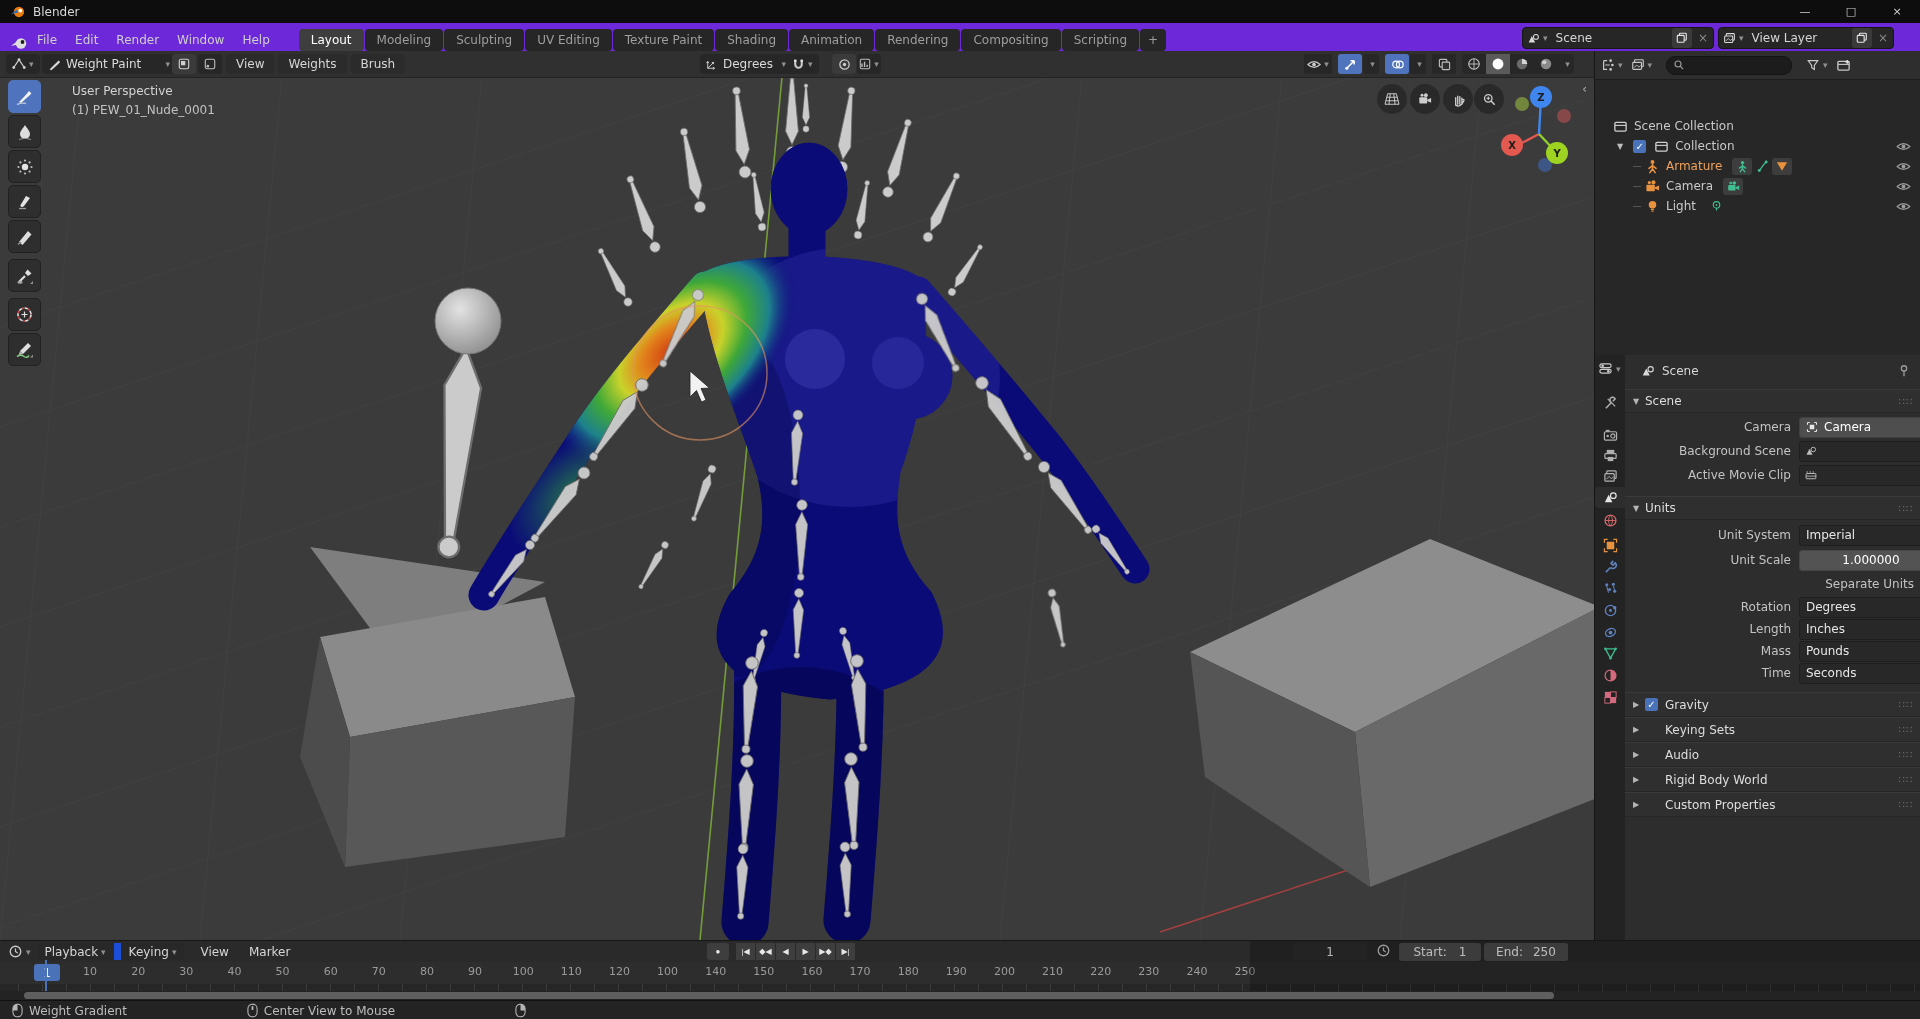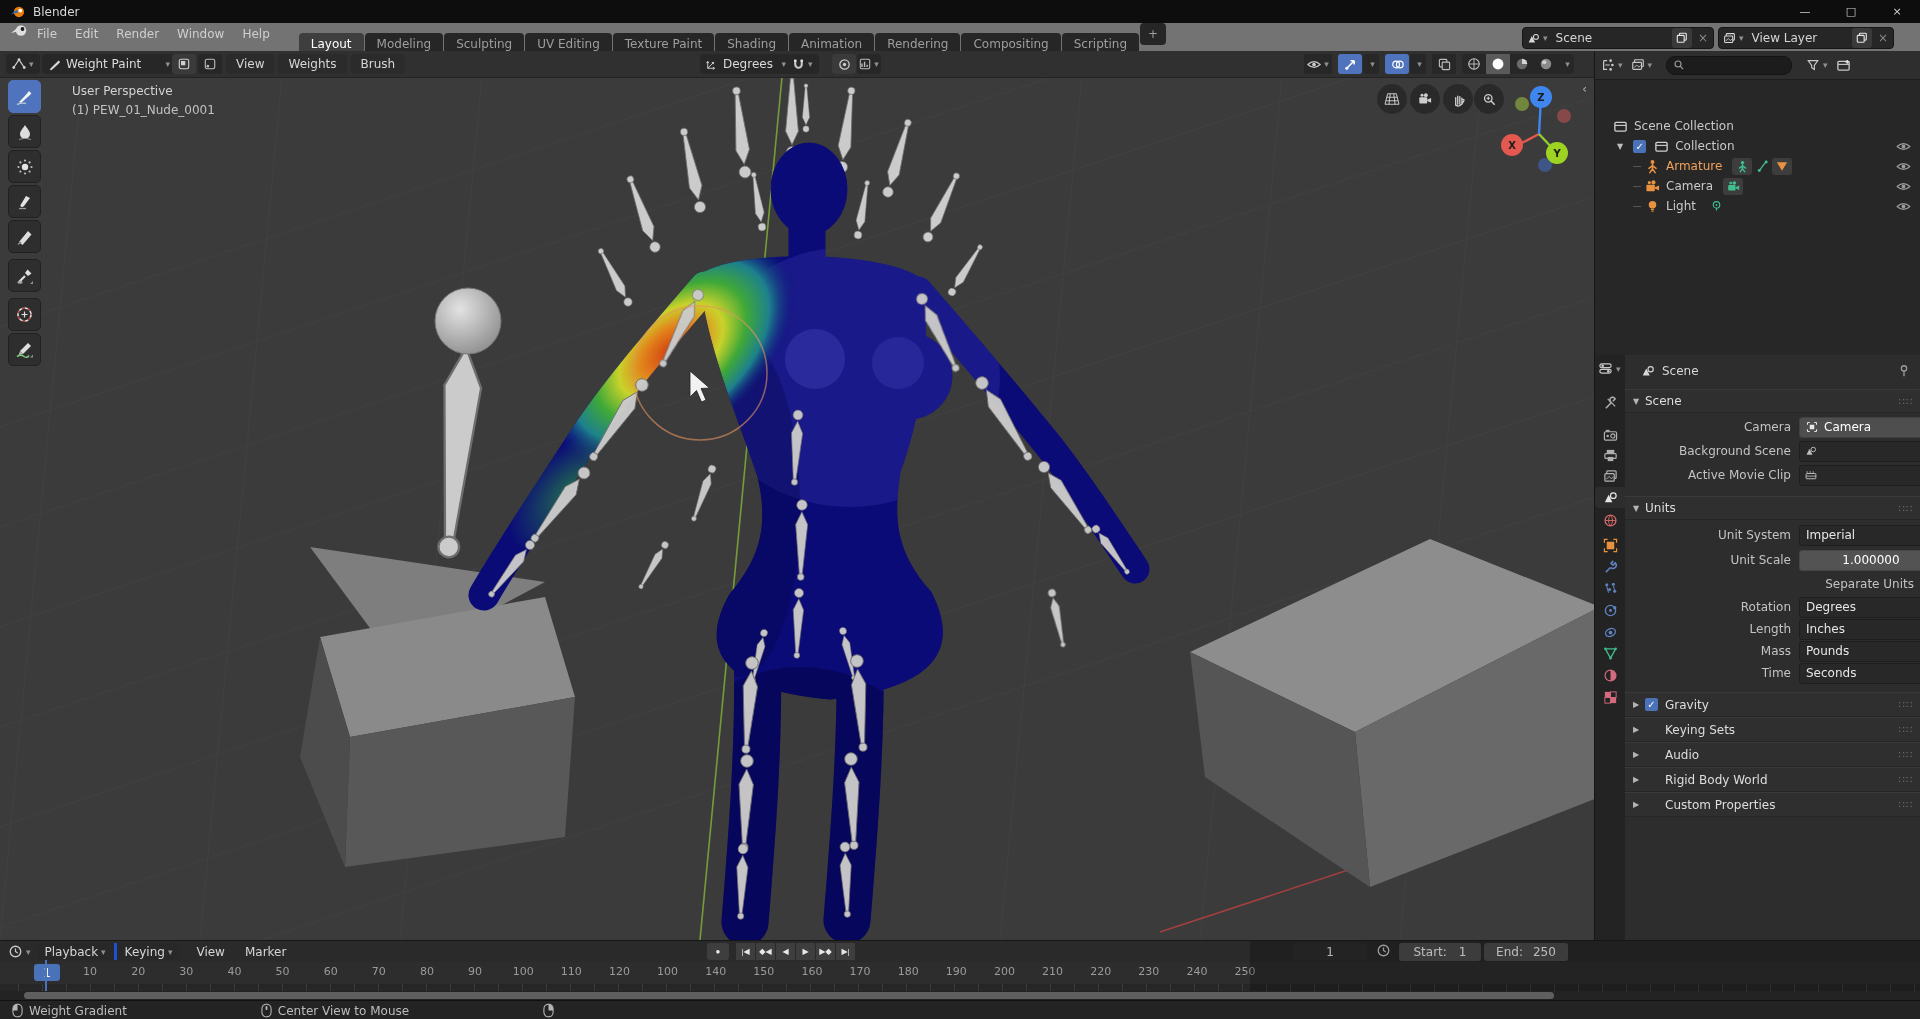--- a/index.html
+++ b/index.html
@@ -9,21 +9,21 @@
   .abs{position:absolute;}
   .flex{display:flex;align-items:center;}
   .ic{display:inline-block;vertical-align:middle;}
   .chev{color:#909090;font-size:9px;margin-left:3px;}
   
   .titlebar{left:0;top:0;width:1920px;height:23px;background:#0d0d0d;display:flex;align-items:center;}
   .titlebar .title{color:#d8d8d8;margin-left:8px;font-size:12px;}
   .winbtns{position:absolute;right:0;top:0;height:23px;display:flex;}
   .winbtn{width:46px;height:23px;display:flex;align-items:center;justify-content:center;color:#cfcfcf;font-size:11px;}
   
-  .topbar{left:0;top:23px;width:1920px;height:28px;background:#737373;border-bottom:1px solid #131313;display:flex;align-items:flex-start;}
+  .topbar{left:0;top:23px;width:1920px;height:28px;background:#6d28d9;border-bottom:1px solid #131313;display:flex;align-items:flex-end;}
   .menuitem{padding:4px 9px;color:#cfcfcf;}
   .tabs{display:flex;gap:1px;margin-left:20px;}
   .tab{background:#262626;color:#9e9e9e;padding:4px 12px;border-radius:4px;margin-top:10px;}
   .tab.active{background:#3e3e3e;color:#ffffff;}
   .tab-plus{background:#262626;color:#9e9e9e;padding:4px 8px;border-radius:4px;margin-left:1px;}
   .idfield{position:absolute;top:4px;height:20px;background:#262626;border:1px solid #161616;border-radius:4px;display:flex;align-items:center;color:#d6d6d6;}
   .idfield .seg{display:flex;align-items:center;padding:0 4px;height:100%;}
   .idfield .copyseg{background:#3a3a3a;border-radius:3px;margin:1px;}
   .idfield .x{color:#8a8a8a;padding:0 5px;}
   .idfield .val{flex:1;padding-left:4px;}
@@ -90,21 +90,21 @@
   .ticks{position:absolute;left:0;top:43px;width:1920px;height:7px;background:#262626;
          background-image:repeating-linear-gradient(90deg,transparent 0px,transparent 23px,#3c3c3c 23px,#3c3c3c 24px);
          background-position-x:43px;}
   .scrollarea{position:absolute;left:0;top:50px;width:1920px;height:10px;background:#232323;}
   .hscroll{position:absolute;left:24px;top:1px;width:1530px;height:7px;background:#5f5f5f;border-radius:4px;}
   .framebadge{position:absolute;left:34px;top:2px;width:26px;height:17px;background:#4a72b8;border-radius:3px;color:#fff;display:flex;align-items:center;justify-content:center;}
   .playhead{position:absolute;left:45px;top:19px;width:2px;height:31px;background:#4a72b8;}
   .outrange{position:absolute;left:1250px;top:0px;width:670px;height:50px;background:rgba(0,0,0,0.22);}
   .gray-pill{background:#4d4d4d;border-radius:3px;height:18px;display:flex;align-items:center;justify-content:center;color:#f0f0f0;}
   
-  .statusbar{left:0;top:1000px;width:1920px;height:19px;background:#232323;border-top:1px solid #101010;display:flex;align-items:center;color:#bdbdbd;gap:14px;}
+  .statusbar{left:0;top:1000px;width:1920px;height:19px;background:#232323;border-top:1px solid #101010;display:flex;align-items:center;color:#bdbdbd;}
   .stat-right{position:absolute;right:10px;color:#909090;}
   .hint{display:flex;align-items:center;gap:6px;}
 </style>
 </head>
 <body>
 
 <svg width="0" height="0" style="position:absolute">
   <defs>
     <symbol id="i-eye" viewBox="0 0 16 12">
         <path d="M1,6 Q8,-0.5 15,6 Q8,12.5 1,6 Z" fill="none" stroke="currentColor" stroke-width="1.3"></path>
@@ -996,21 +996,21 @@
         <svg class="ic" width="15" height="15" viewBox="0 0 16 16">
             <use href="#i-clock" style="color:#c9c9c9"></use>
           </svg>
         <span class="chev">▾</span>
       </div>
       <div class="tgroup">
         <span class="gi">
             <span>Playback</span>
             <span class="chev">▾</span>
           </span>
-        <span class="gi" style="border-left:3px solid #1d4ed8">
+        <span class="gi" style="border-left:7px solid #1d4ed8">
             <span>Keying</span>
             <span class="chev">▾</span>
           </span>
       </div>
       <span class="tmenu" style="margin-left:6px">View</span>
       <span class="tmenu">Marker</span>
 
       <button class="tbtn abs" style="left:707px;top:2px;width:22px;border-radius:3px">
           <span>●</span>
         </button>

